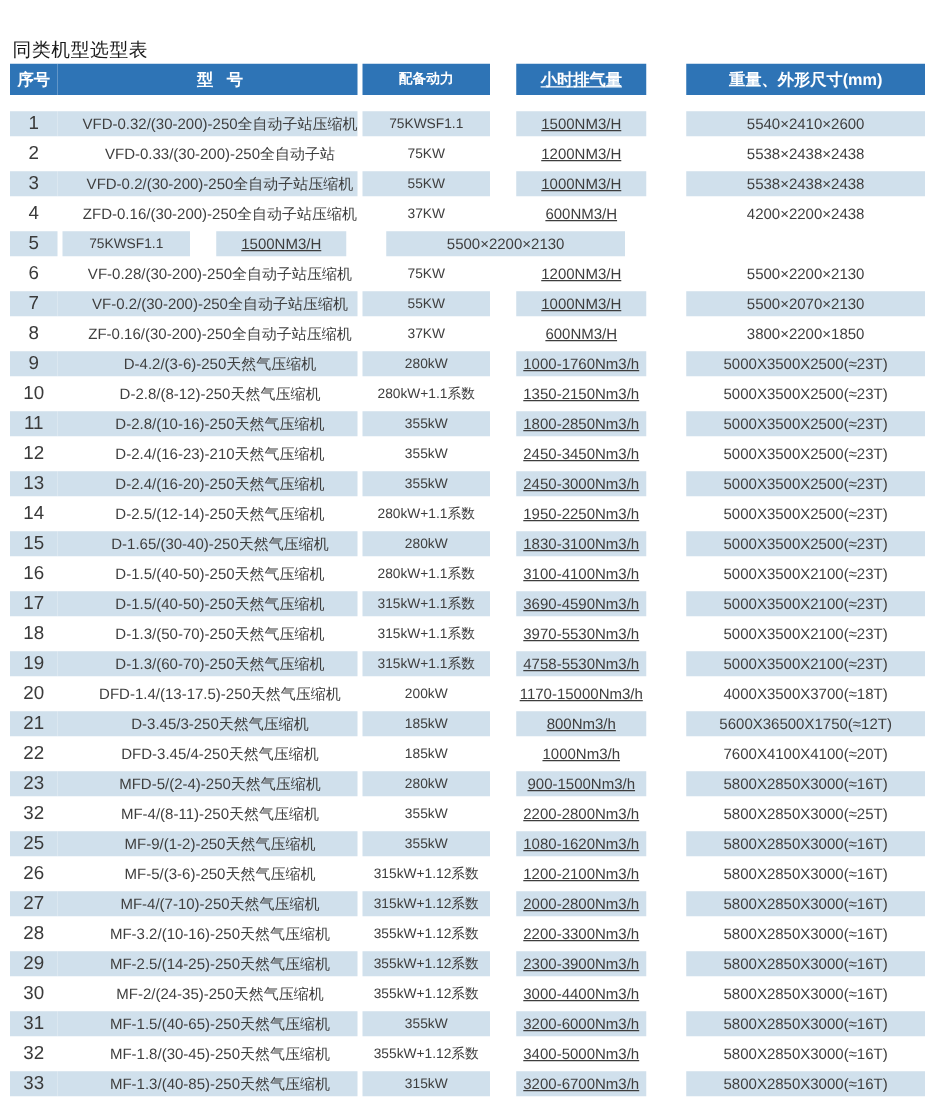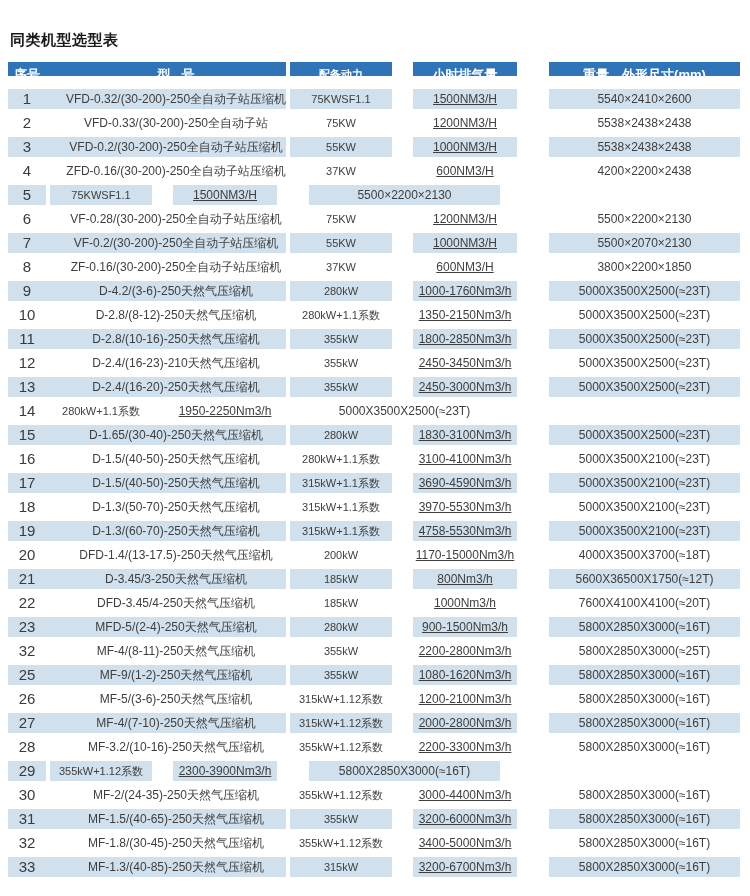--- a/index.html
+++ b/index.html
@@ -8,29 +8,30 @@
     width: 750px;
     height: 896px;
     background: #ffffff;
     font-family: "Liberation Sans", "DejaVu Sans", sans-serif;
     color: #3e3e3e;
     overflow: hidden;
   }
   .page-title {
     margin: 31px 0 0 10px;
     font-size: 15px;
-    font-weight: bold;
+    font-weight: normal;
     color: #1a1a1a;
     letter-spacing: 0.5px;
   }
   .tbl { margin-left: 8px; }
   .hdr-row {
     display: flex;
     margin-top: 12px;
     height: 14px;
+    align-items: flex-end;
   }
   .hdr-cell {
     background: #2e74b6;
     color: #ffffff;
     font-weight: bold;
     font-size: 13px;
     line-height: 25px;
     text-align: center;
     white-space: pre;
   }
@@ -154,20 +155,21 @@
       </div>
       <div class="row shaded">
         <div class="cell c1">13</div>
         <div class="cell c2">D-2.4/(16-20)-250天然气压缩机</div>
         <div class="cell c3">355kW</div>
         <div class="cell c4">2450-3000Nm3/h</div>
         <div class="cell c5">5000X3500X2500(≈23T)</div>
       </div>
       <div class="row">
         <div class="cell c1">14</div>
+        <div class="cell c2">D-2.5/(12-14)-250天然气压缩机</div>
         <div class="cell c3">280kW+1.1系数</div>
         <div class="cell c4">1950-2250Nm3/h</div>
         <div class="cell c5">5000X3500X2500(≈23T)</div>
       </div>
       <div class="row shaded">
         <div class="cell c1">15</div>
         <div class="cell c2">D-1.65/(30-40)-250天然气压缩机</div>
         <div class="cell c3">280kW</div>
         <div class="cell c4">1830-3100Nm3/h</div>
         <div class="cell c5">5000X3500X2500(≈23T)</div>
@@ -258,20 +260,21 @@
       </div>
       <div class="row">
         <div class="cell c1">28</div>
         <div class="cell c2">MF-3.2/(10-16)-250天然气压缩机</div>
         <div class="cell c3">355kW+1.12系数</div>
         <div class="cell c4">2200-3300Nm3/h</div>
         <div class="cell c5">5800X2850X3000(≈16T)</div>
       </div>
       <div class="row shaded">
         <div class="cell c1">29</div>
+        <div class="cell c2">MF-2.5/(14-25)-250天然气压缩机</div>
         <div class="cell c3">355kW+1.12系数</div>
         <div class="cell c4">2300-3900Nm3/h</div>
         <div class="cell c5">5800X2850X3000(≈16T)</div>
       </div>
       <div class="row">
         <div class="cell c1">30</div>
         <div class="cell c2">MF-2/(24-35)-250天然气压缩机</div>
         <div class="cell c3">355kW+1.12系数</div>
         <div class="cell c4">3000-4400Nm3/h</div>
         <div class="cell c5">5800X2850X3000(≈16T)</div>

